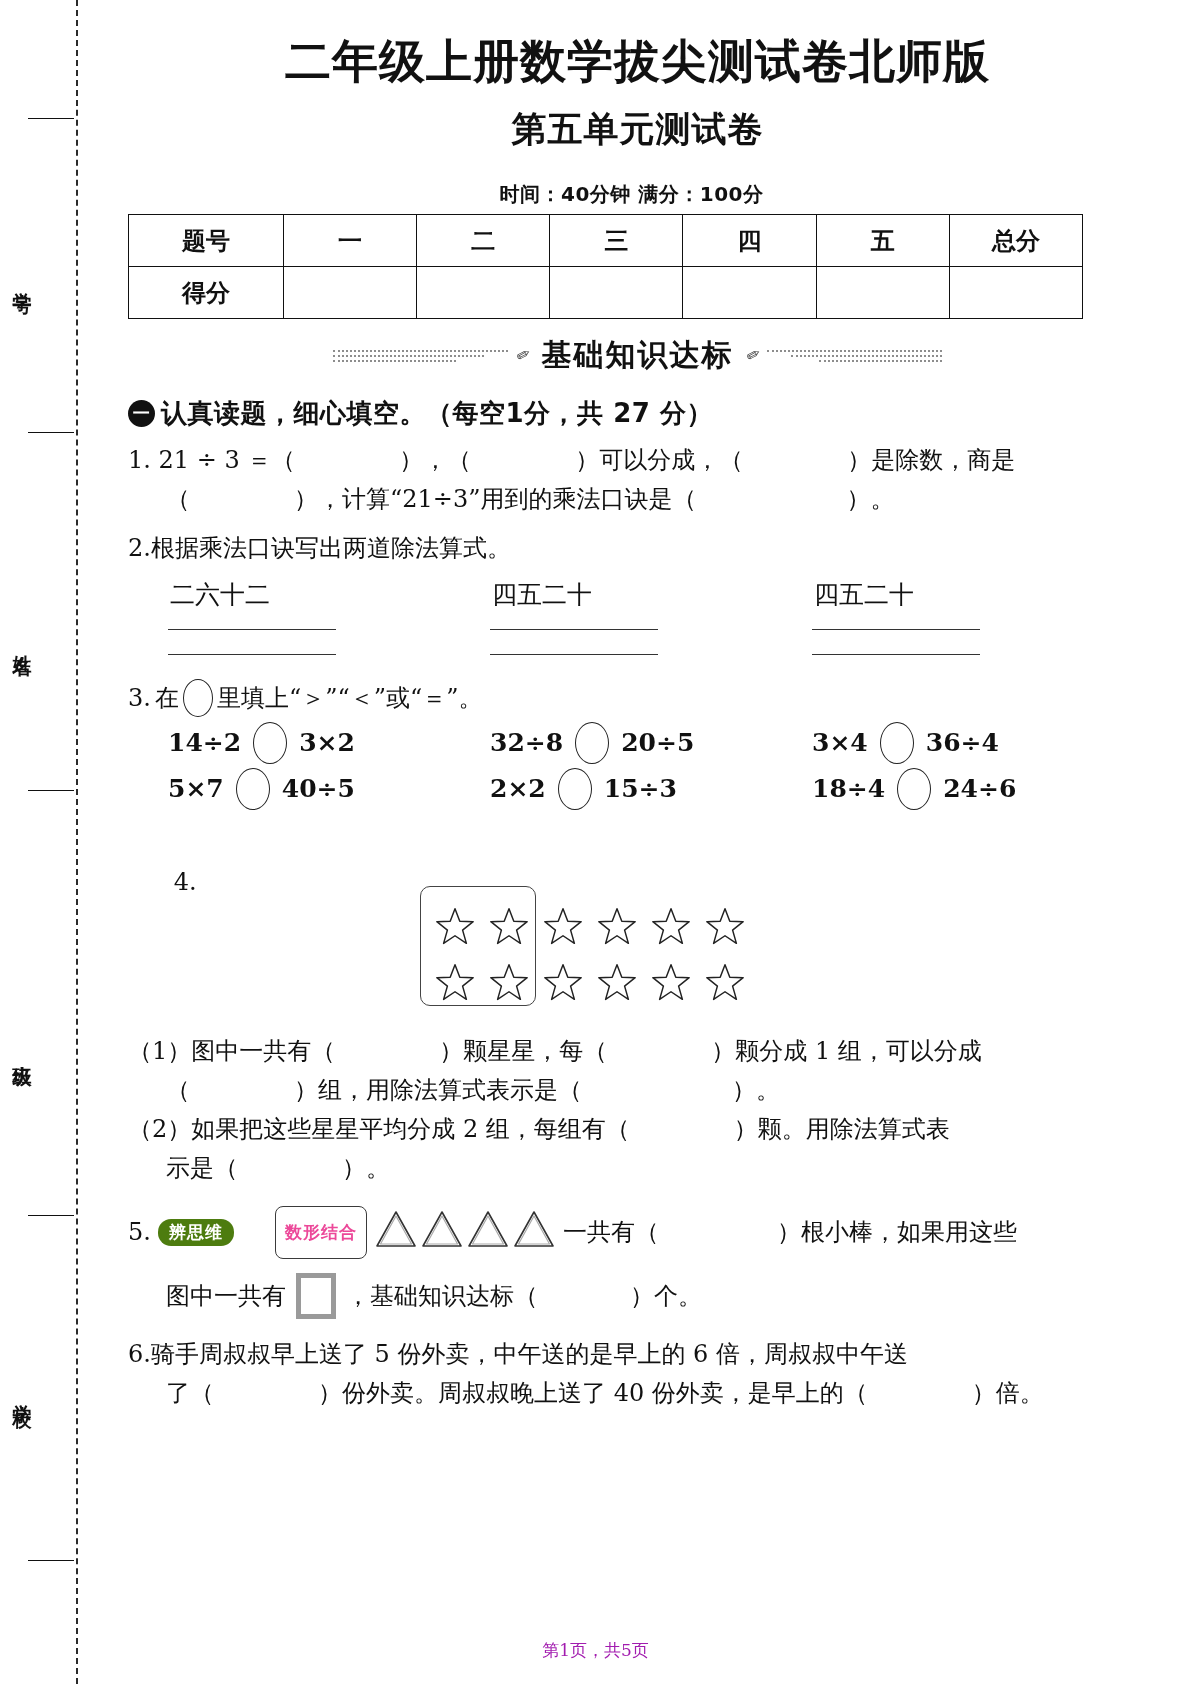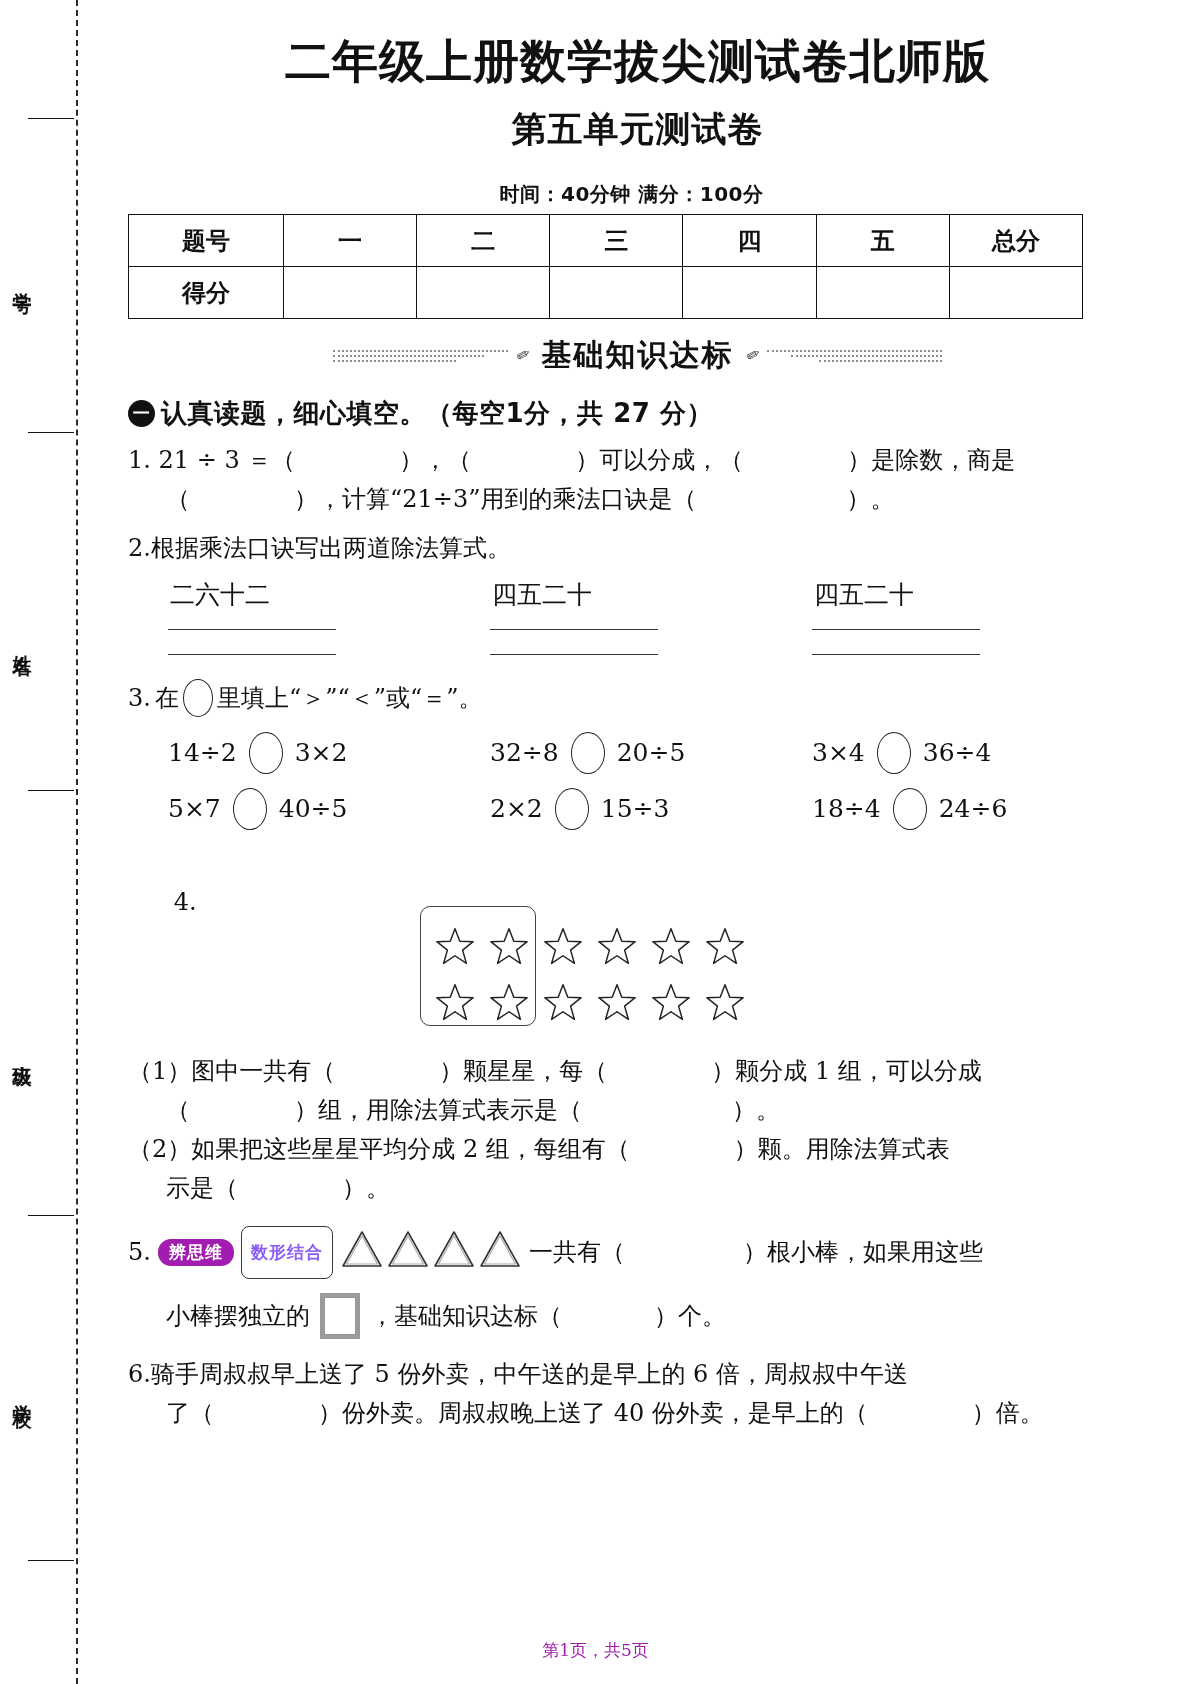--- a/index.html
+++ b/index.html
@@ -142,23 +142,24 @@
   .answer-lines .lrow > span {
     width:322px;
   }
   .answer-lines .lrow > span i {
     display:block; width:168px; height:0;
     border-top:1.4px solid #333;
   }
 
   
   .cmp-row {
-    display:flex; margin-top:14px; padding-left:40px;
+    display:flex; margin-top:4px; padding-left:40px;
     font-family:"DejaVu Serif","Liberation Serif",serif;
     font-size:25px;
+    font-weight:bold;
   }
   .cmp-row > div {
     width:322px;
     display:flex; align-items:center; gap:12px;
   }
   .oval {
     display:inline-block; width:34px; height:42px;
     border:1.6px solid #222; border-radius:50%;
     flex:none;
   }
@@ -192,37 +193,38 @@
   
   .q5-line {
     display:flex; align-items:center; gap:7px;
     font-family:"DejaVu Serif","Liberation Serif",serif;
     font-size:24px;
     margin-top:18px;
     flex-wrap:nowrap;
   }
   .badge-dark {
     display:inline-flex; align-items:center; justify-content:center;
-    background:#a21caf; color:#fff;
+    background:#4d7c0f; color:#fff;
     border-radius:13px;
     padding:2px 11px;
     font-size:17px; font-weight:bold;
     font-family:"DejaVu Sans","Liberation Sans",sans-serif;
     letter-spacing:1px;
     white-space:nowrap;
   }
   .badge-light {
     display:inline-flex; align-items:center; justify-content:center;
-    border:1.6px solid #3a3a3a; color:#8b5cf6;
+    border:1.6px solid #3a3a3a; color:#ec4899;
     border-radius:8px;
     padding:14px 9px;
     font-size:17px; font-weight:bold;
     font-family:"DejaVu Sans","Liberation Sans",sans-serif;
     letter-spacing:1px;
     white-space:nowrap;
+    margin-left:34px;
   }
   .tri-set { display:inline-flex; gap:2px; align-items:flex-end; }
   .matchbox-sq {
     display:inline-block;
     width:40px; height:46px;
     border:5px solid #9a9a9a;
     background:#fff;
     vertical-align:middle;
     margin:0 3px;
   }
@@ -486,21 +488,21 @@
         <span><svg width="44" height="40" viewBox="0 0 44 40">
             <path d="M22 3 L41 37 L3 37 Z" fill="none" stroke="#333" stroke-width="1.6" stroke-linejoin="round"></path>
             <path d="M22 7 L37.5 35 L6.5 35 Z" fill="none" stroke="#aaa" stroke-width="1.2" stroke-linejoin="round"></path>
           </svg></span>
       </span>
     <span>一共有（</span>
     <span class="blank-md"></span>
     <span>）根小棒，如果用这些</span>
   </div>
   <div class="q5-line indent" style="margin-top:14px;">
-    <span>小棒摆独立的</span>
+    <span>图中一共有</span>
     <span class="matchbox-sq"></span>
     <span>，基础知识达标（</span>
     <span class="blank-sm"></span>
     <span>）个。</span>
   </div>
 
   <div class="q" style="margin-top:16px;">
     <span class="ln"><span>6.</span><span>骑手周叔叔早上送了 5 份外卖，中午送的是早上的 6 倍，周叔叔中午送</span></span>
     <span class="ln indent"><span>了（</span><span class="blank-md"></span><span>）份外卖。周叔叔晚上送了 40 份外卖，是早上的（</span><span class="blank-md"></span><span>）倍。</span></span>
   </div>

